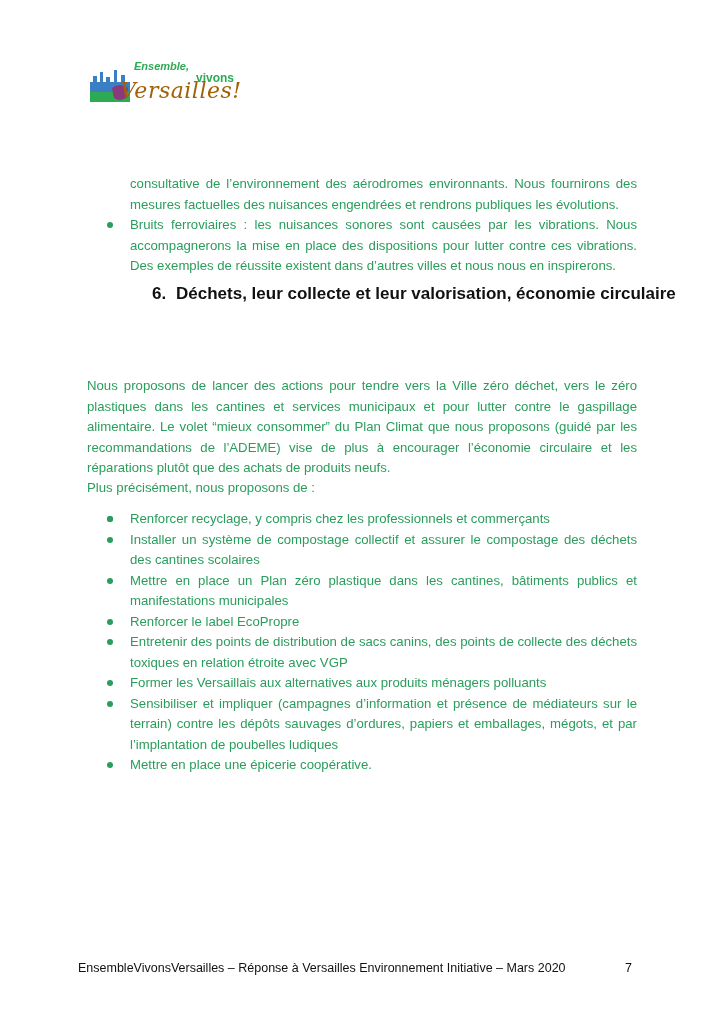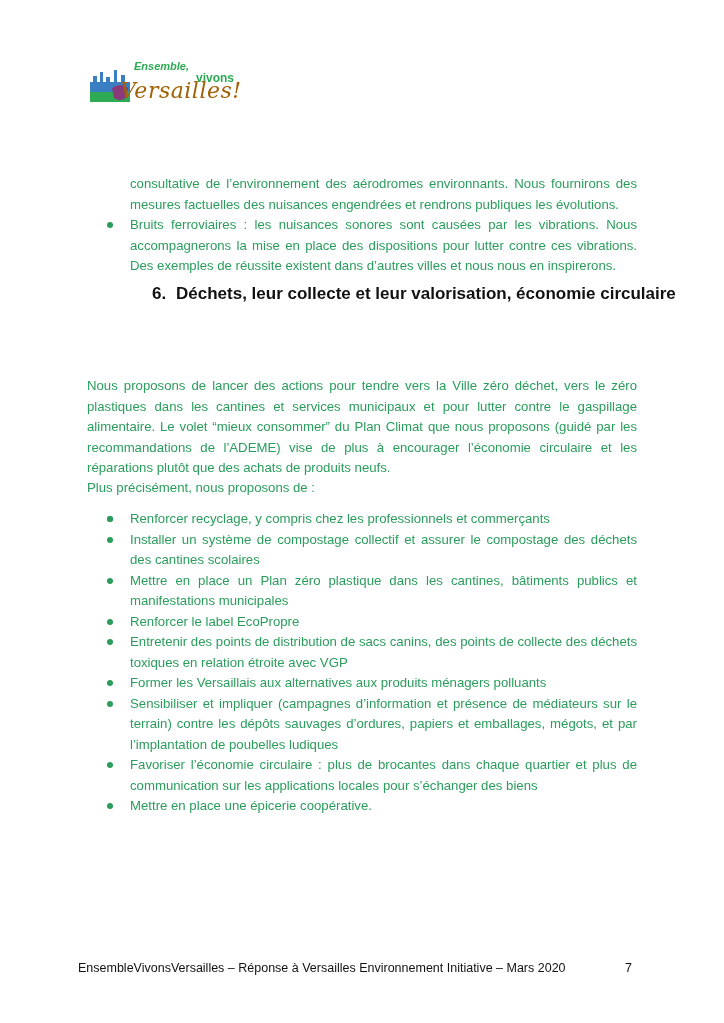--- a/index.html
+++ b/index.html
@@ -58,21 +58,20 @@
 <div class="blk text green" style="left:107px; top:461px; width:530px;">
   <ul class="bul">
     <li><span class="dot"></span></li>
     <li><span class="dot"></span><span>Renforcer recyclage, y compris chez les professionnels et commerçants</span></li>
     <li><span class="dot"></span><span>Installer un système de compostage collectif et assurer le compostage des déchets des cantines scolaires</span></li>
     <li><span class="dot"></span><span>Mettre en place un Plan zéro plastique dans les cantines, bâtiments publics et manifestations municipales</span></li>
     <li><span class="dot"></span><span>Renforcer le label EcoPropre</span></li>
     <li><span class="dot"></span><span>Entretenir des points de distribution de sacs canins, des points de collecte des déchets toxiques en relation étroite avec VGP</span></li>
     <li><span class="dot"></span><span>Former les Versaillais aux alternatives aux produits ménagers polluants</span></li>
     <li><span class="dot"></span><span>Sensibiliser et impliquer (campagnes d’information et présence de médiateurs sur le terrain) contre les dépôts sauvages d’ordures, papiers et emballages, mégots, et par l’implantation de poubelles ludiques</span></li>
-    <li><span class="dot"></span><span>Favoriser l’économie circulaire : plus de brocantes dans chaque quartier et plus de communication sur les applications locales pour s’échanger des biens</span></li>
     <li><span class="dot"></span><span>Mettre en place une épicerie coopérative.</span></li>
   </ul>
 </div>
 
 <div class="footer">
   <span>EnsembleVivonsVersailles – Réponse à Versailles Environnement Initiative – Mars 2020</span>
   <span class="pg">7</span>
 </div>
 
 </body></html>

